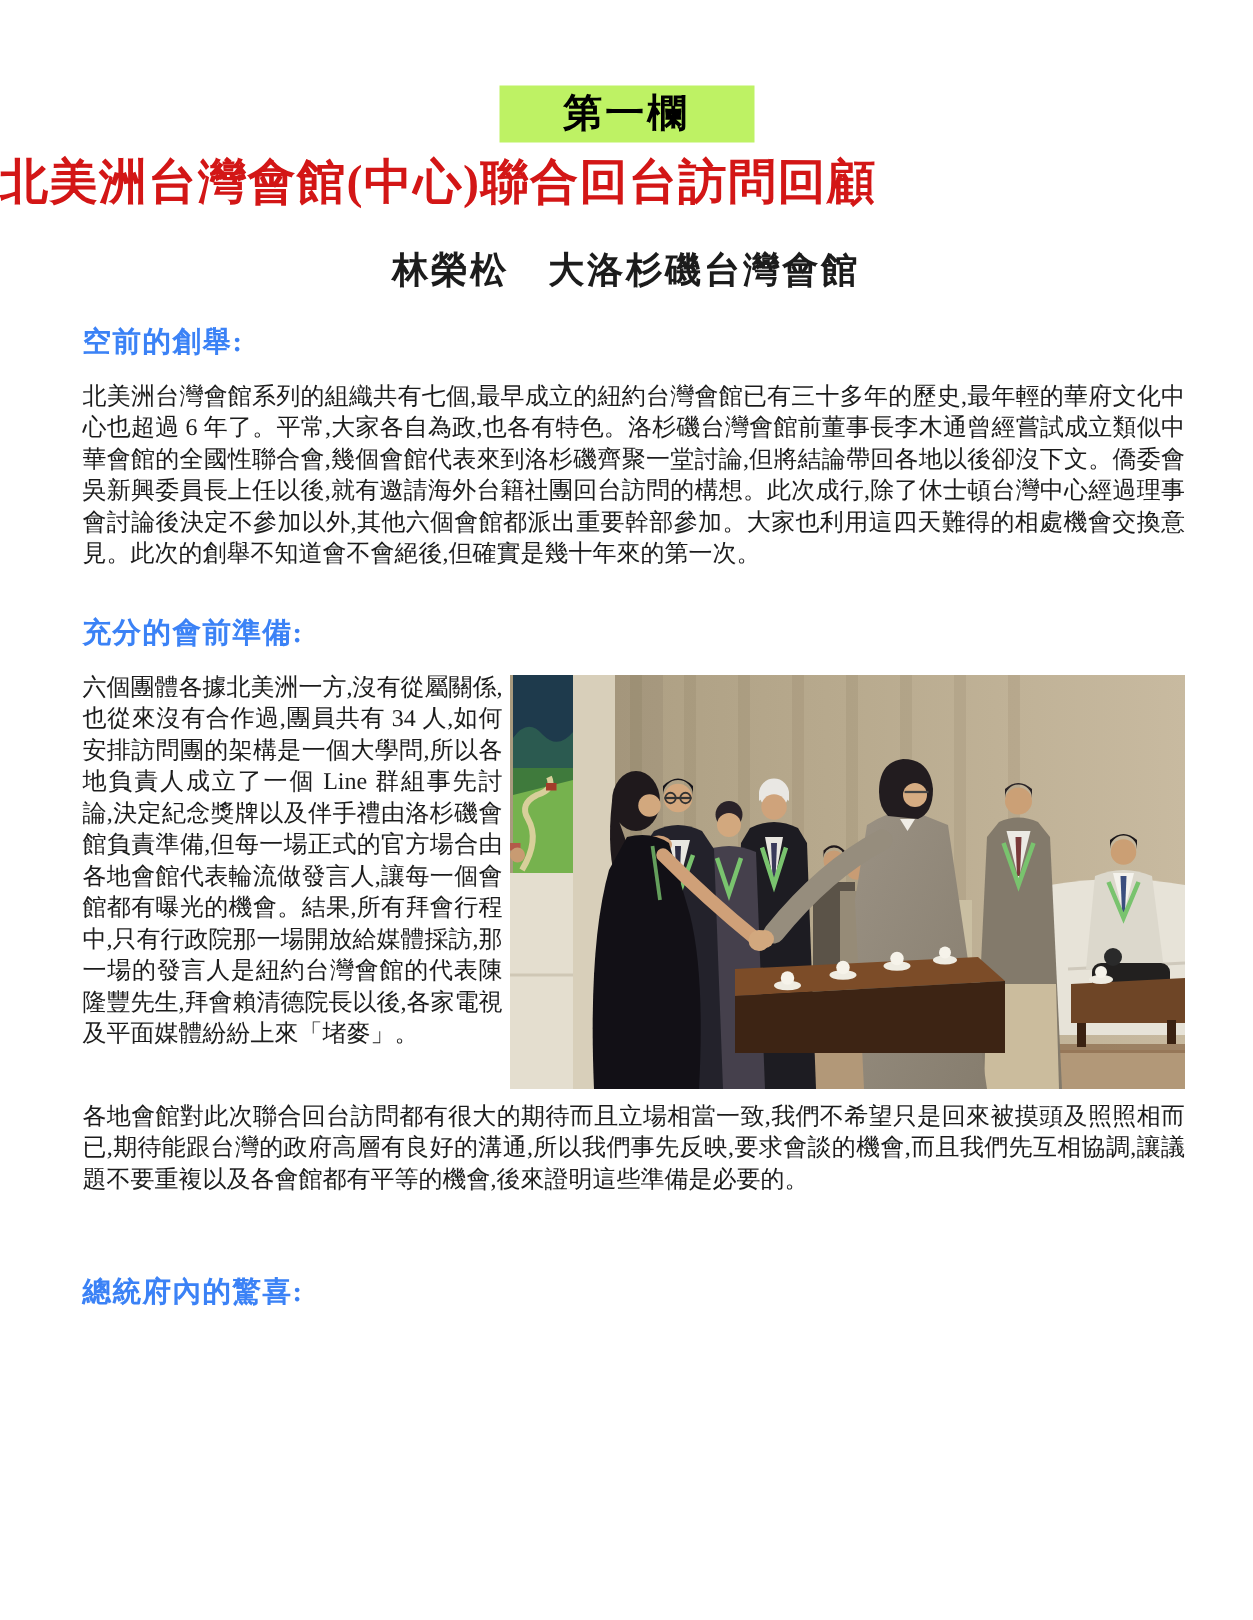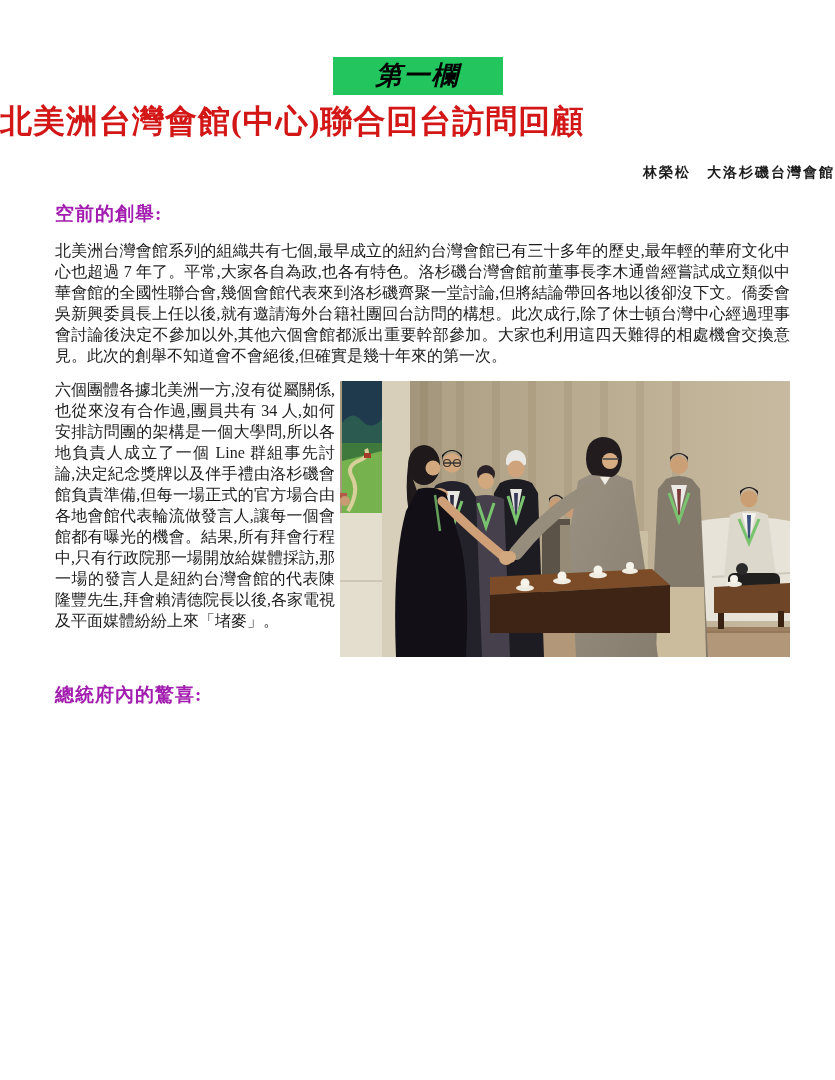--- a/index.html
+++ b/index.html
@@ -9,45 +9,45 @@
     background:#ffffff;
     font-family:"Liberation Serif","DejaVu Serif",serif;
     color:#1c1c1c;
     overflow:hidden;
   }
   .content{padding:0 45px 0 55px;}
   
   .banner{
     width:170px;height:38px;
     margin:57px auto 0 auto;
-    background:#22c55e;
-    display:flex;align-items:center;justify-content:center;font-style:italic;
+    background:#bef264;
+    display:flex;align-items:center;justify-content:center;
   }
   .banner-label{
     font-size:26px;font-weight:bold;color:#000000;
     letter-spacing:2px;line-height:1;
   }
   
   .title{
     margin:5px 0 0 0;
     text-align:left;
     color:#d31616;
     font-size:32px;font-weight:bold;
     letter-spacing:1px;line-height:1.35;
   }
   .byline{
     margin-top:21px;
-    text-align:right;
-    font-size:14px;font-weight:bold;
+    text-align:center;
+    font-size:24px;font-weight:bold;
     letter-spacing:2px;
   }
   
   .sec-heading{
     margin:0;
-    color:#a21caf;
+    color:#3b82f6;
     font-size:19px;font-weight:bold;
     letter-spacing:1px;
   }
   .sec-heading.first{margin-top:19px;}
   .sec-heading.second{margin-top:29px;}
   .sec-heading.third{margin-top:51px;}
   .body-p{
     margin:13px 0 0 0;
     font-size:16px;line-height:21px;
     text-align:justify;
@@ -71,22 +71,23 @@
     <span class="banner-label">第一欄</span>
   </div>
 
   <h1 class="title">北美洲台灣會館(中心)聯合回台訪問回顧</h1>
 
   <div class="byline">林榮松　大洛杉磯台灣會館</div>
 
   <div class="content">
 
     <h2 class="sec-heading first">空前的創舉:</h2>
-    <p class="body-p">北美洲台灣會館系列的組織共有七個,最早成立的紐約台灣會館已有三十多年的歷史,最年輕的華府文化中心也超過 7 年了。平常,大家各自為政,也各有特色。洛杉磯台灣會館前董事長李木通曾經嘗試成立類似中華會館的全國性聯合會,幾個會館代表來到洛杉磯齊聚一堂討論,但將結論帶回各地以後卻沒下文。僑委會吳新興委員長上任以後,就有邀請海外台籍社團回台訪問的構想。此次成行,除了休士頓台灣中心經過理事會討論後決定不參加以外,其他六個會館都派出重要幹部參加。大家也利用這四天難得的相處機會交換意見。此次的創舉不知道會不會絕後,但確實是幾十年來的第一次。</p>
-
+    <p class="body-p">北美洲台灣會館系列的組織共有七個,最早成立的紐約台灣會館已有三十多年的歷史,最年輕的華府文化中心也超過 6 年了。平常,大家各自為政,也各有特色。洛杉磯台灣會館前董事長李木通曾經嘗試成立類似中華會館的全國性聯合會,幾個會館代表來到洛杉磯齊聚一堂討論,但將結論帶回各地以後卻沒下文。僑委會吳新興委員長上任以後,就有邀請海外台籍社團回台訪問的構想。此次成行,除了休士頓台灣中心經過理事會討論後決定不參加以外,其他六個會館都派出重要幹部參加。大家也利用這四天難得的相處機會交換意見。此次的創舉不知道會不會絕後,但確實是幾十年來的第一次。</p>
+
+    <h2 class="sec-heading second">充分的會前準備:</h2>
 
     <div>
       <figure class="photo-fig">
 
         <svg viewBox="0 0 450 276" aria-hidden="true">
           <defs>
             <linearGradient id="wallG" x1="0" y1="0" x2="1" y2="0">
               <stop offset="0" stop-color="#a89a7e"></stop>
               <stop offset="0.5" stop-color="#b8aa8e"></stop>
               <stop offset="1" stop-color="#c8baa0"></stop>
@@ -208,18 +209,19 @@
             <ellipse cx="258" cy="194" rx="9" ry="3.2" fill="#efece2"></ellipse>
               <circle cx="258" cy="189" r="4.5" fill="#f6f3ea"></circle>
             <ellipse cx="290" cy="190" rx="8" ry="3" fill="#efece2"></ellipse>
               <circle cx="290" cy="185" r="4" fill="#f6f3ea"></circle>
             <ellipse cx="394" cy="203" rx="8" ry="3" fill="#efece2"></ellipse>
               <circle cx="394" cy="198" r="4" fill="#f6f3ea"></circle>
           </g>
         </svg>
       </figure>
       <p class="body-p">六個團體各據北美洲一方,沒有從屬關係,也從來沒有合作過,團員共有 34 人,如何安排訪問團的架構是一個大學問,所以各地負責人成立了一個 Line 群組事先討論,決定紀念獎牌以及伴手禮由洛杉磯會館負責準備,但每一場正式的官方場合由各地會館代表輪流做發言人,讓每一個會館都有曝光的機會。結果,所有拜會行程中,只有行政院那一場開放給媒體採訪,那一場的發言人是紐約台灣會館的代表陳隆豐先生,拜會賴清德院長以後,各家電視及平面媒體紛紛上來「堵麥」。</p>
+      <p class="body-p after-photo">各地會館對此次聯合回台訪問都有很大的期待而且立場相當一致,我們不希望只是回來被摸頭及照照相而已,期待能跟台灣的政府高層有良好的溝通,所以我們事先反映,要求會談的機會,而且我們先互相協調,讓議題不要重複以及各會館都有平等的機會,後來證明這些準備是必要的。</p>
     </div>
 
     <h2 class="sec-heading third">總統府內的驚喜:</h2>
 
   </div>
 </div>
 
 </body></html>

